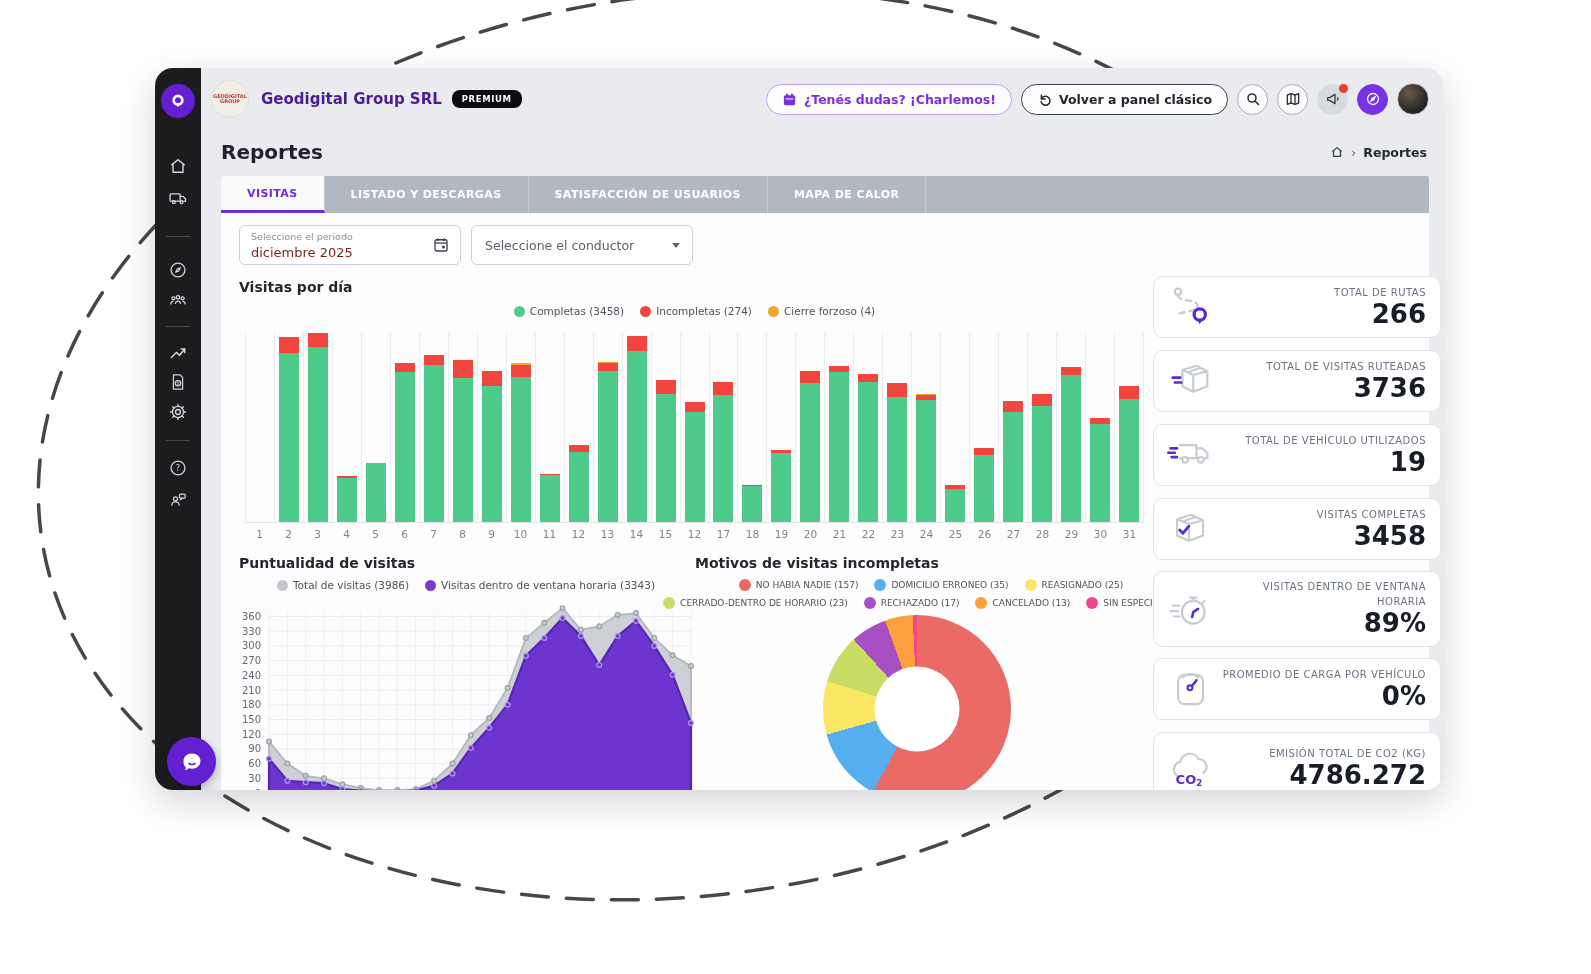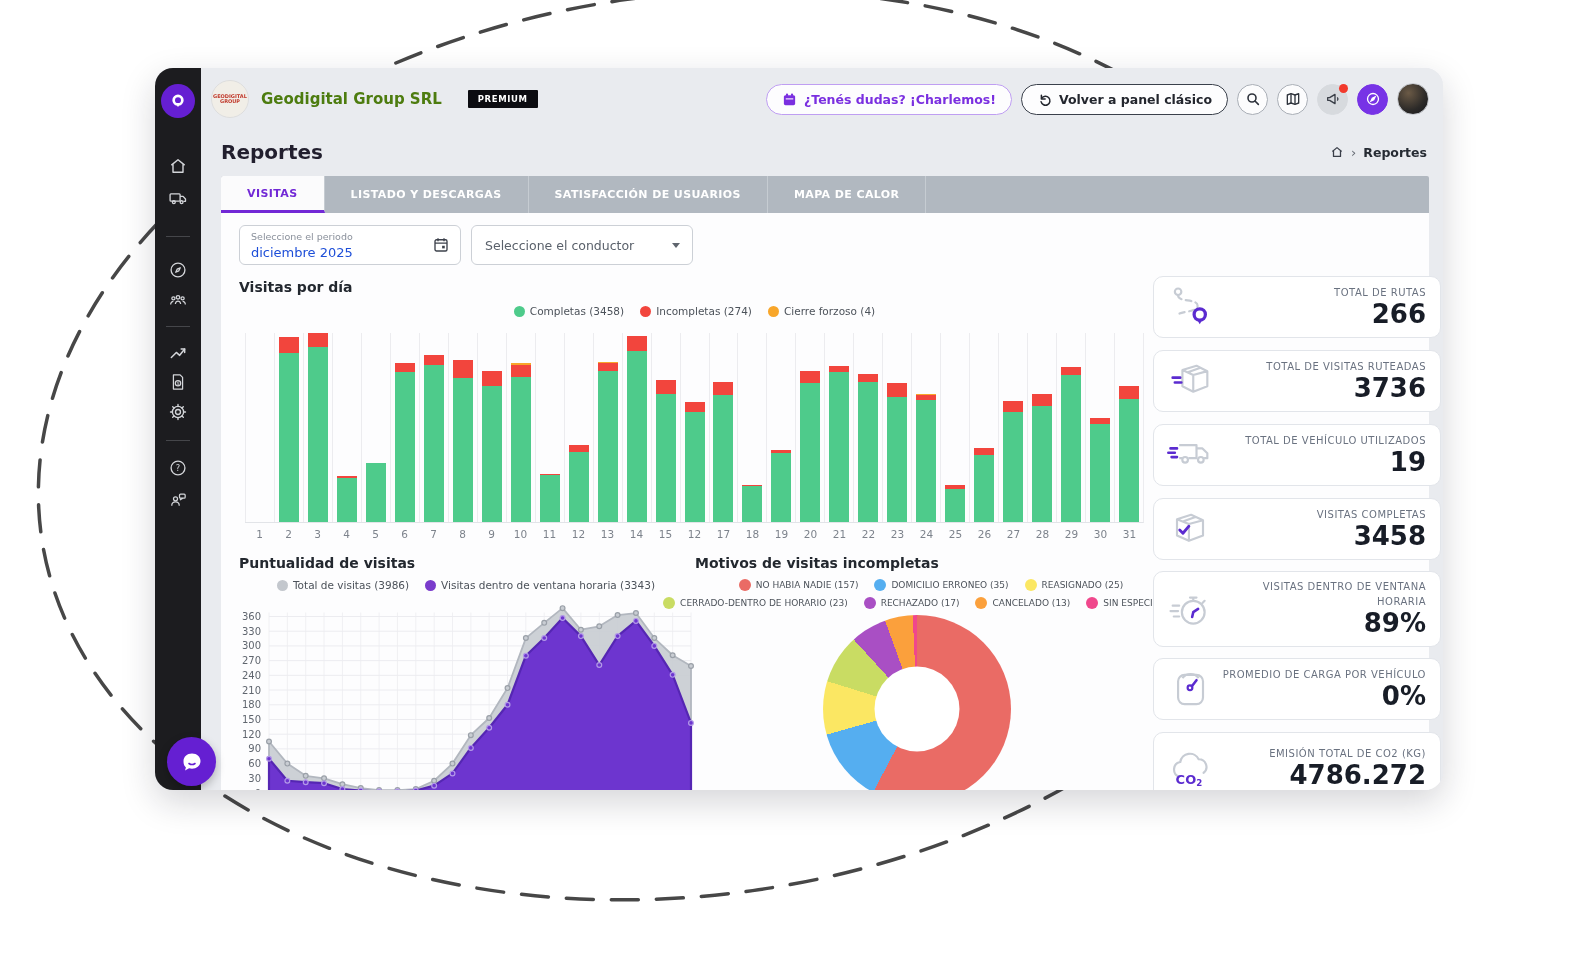--- a/index.html
+++ b/index.html
@@ -20,23 +20,23 @@
   .snav { position:absolute; left:0; width:46px; display:flex; justify-content:center; color:#d3d5d9; }
   .snav svg { width:20px; height:20px; }
   .sdiv { position:absolute; left:11px; width:24px; height:1px; background:#45464a; }
 
   
   .main { flex:1; display:flex; flex-direction:column; background:#e9ebef; position:relative; }
   .topbar { height:62px; display:flex; align-items:center; padding:0 14px 0 10px; }
   .cavatar { width:38px; height:38px; border-radius:50%; background:#f1eee7; border:1px solid #ddd;
     display:flex; align-items:center; justify-content:center; text-align:center;
     font-size:5px; font-weight:bold; color:#c0392b; line-height:1.1; }
-  .cname { font-size:15px; font-weight:700; color:#4d7c0f; margin-left:12px; }
+  .cname { font-size:15px; font-weight:700; color:#4c1d95; margin-left:12px; }
   .premium { background:#0c0c11; color:#fff; font-size:8.5px; font-weight:700; letter-spacing:.6px;
-    border-radius:1px; padding:4px 10px; margin-left:26px; }
+    border-radius:8px; padding:4px 10px; margin-left:10px; }
   .actions { margin-left:auto; display:flex; align-items:center; gap:9px; }
   .pill { display:flex; align-items:center; gap:7px; height:31px; border-radius:17px; background:#fdfdfe;
     padding:0 15px; font-size:12.5px; font-weight:700; cursor:pointer; }
   .pill.dark { border:1.7px solid #3a404b; color:#23262e; }
   .pill.purple { border:1.7px solid #bf9ef2; color:#7a2fe0; }
   .cbtn { width:31px; height:31px; border-radius:50%; background:#fcfcfd; border:1.4px solid #a9aeb6;
     display:flex; align-items:center; justify-content:center; position:relative; color:#2d323b; cursor:pointer; }
   .cbtn svg { width:16px; height:16px; }
   .cbtn.gray { background:#d7dade; border-color:#d7dade; }
   .cbtn.purple { background:#7733e6; border-color:#7733e6; color:#fff; }
@@ -55,21 +55,21 @@
   .tabbar { height:37px; margin:2px 14px 0 20px; background:#b1b8c0; display:flex; border-radius:2px 2px 0 0; overflow:hidden; }
   .tab { display:flex; align-items:center; justify-content:center; font-size:11px; font-weight:700;
     letter-spacing:.4px; color:#fff; border-right:1px solid #c6ccd2; padding:0 26px; cursor:pointer; }
   .tab.active { background:#fbfbfc; color:#7229d6; border-bottom:3px solid #7229d6; }
 
   
   .panel { position:relative; flex:1; margin:0 14px 0 20px; background:#fdfdfe; overflow:visible; }
 
   .field { position:absolute; background:#fff; border:1px solid #ccd0d6; border-radius:6px; height:40px; width:222px; }
   .field .flabel { position:absolute; left:11px; top:5px; font-size:9.5px; color:#8a909b; }
-  .field .fval { position:absolute; left:11px; top:19px; font-size:13px; color:#1d4ed8; }
+  .field .fval { position:absolute; left:11px; top:19px; font-size:13px; color:#7f1d1d; }
   .field .fph { position:absolute; left:13px; top:12px; font-size:12.5px; color:#5a616b; }
   .field .ficon { position:absolute; right:10px; top:10px; width:18px; height:18px; color:#3c414b; }
   .caret { position:absolute; right:12px; top:17px; width:0; height:0;
     border-left:4.5px solid transparent; border-right:4.5px solid transparent; border-top:5.5px solid #5f656e; }
 
   .sectitle { position:absolute; font-size:14px; font-weight:800; color:#23282f; }
   .legend { position:absolute; display:flex; gap:16px; justify-content:center; align-items:center; }
   .legend .li { display:flex; align-items:center; gap:5px; font-size:10.5px; color:#4c525a; white-space:nowrap; }
   .legend .dot { width:11px; height:11px; border-radius:50%; flex:0 0 11px; }
   .legend.small .li { font-size:9px;justify-content:flex-end; }

